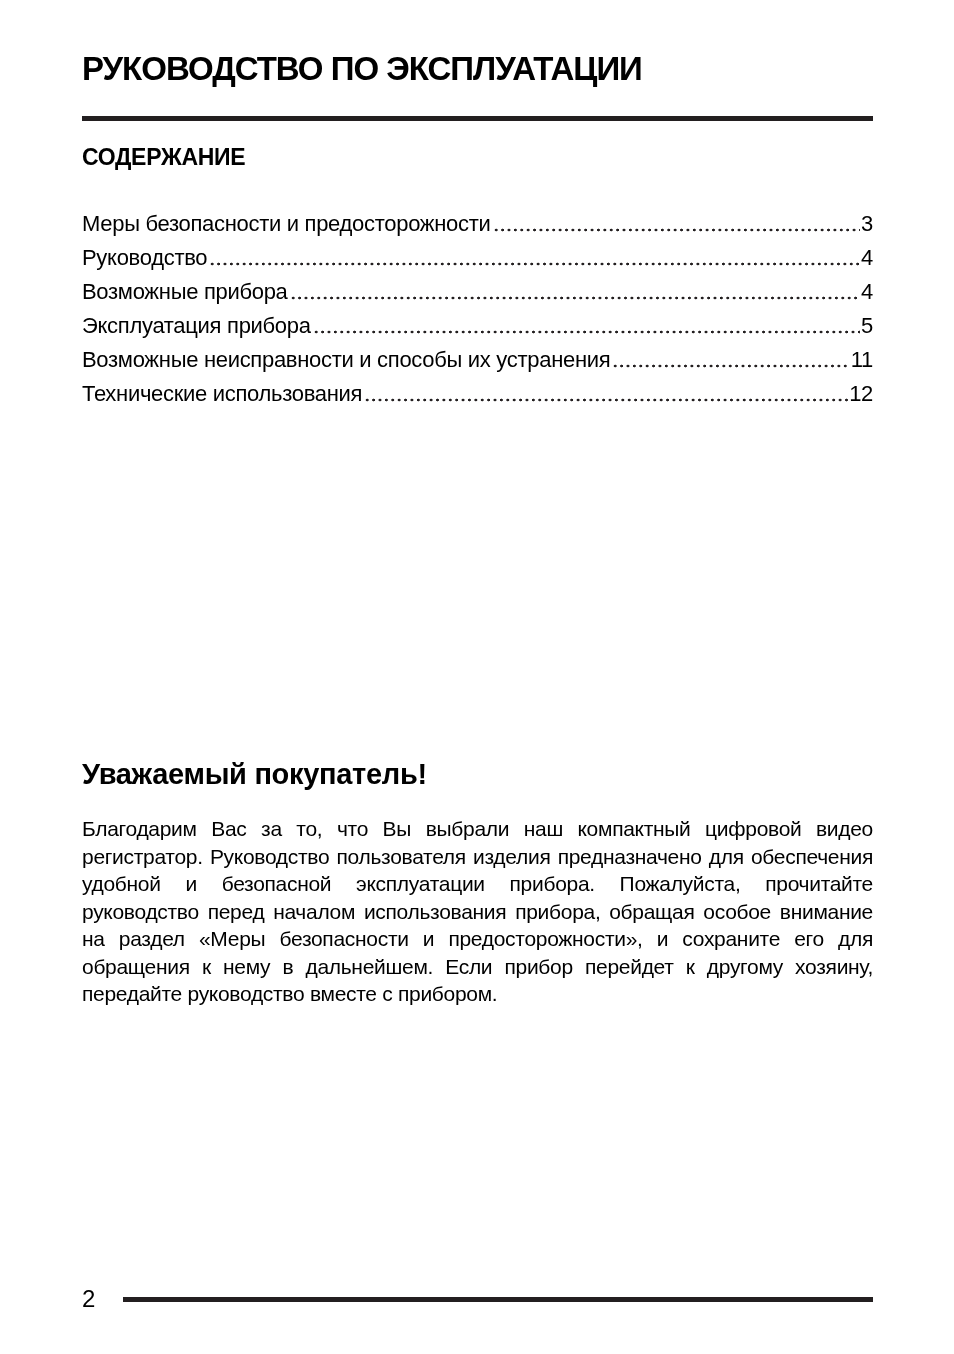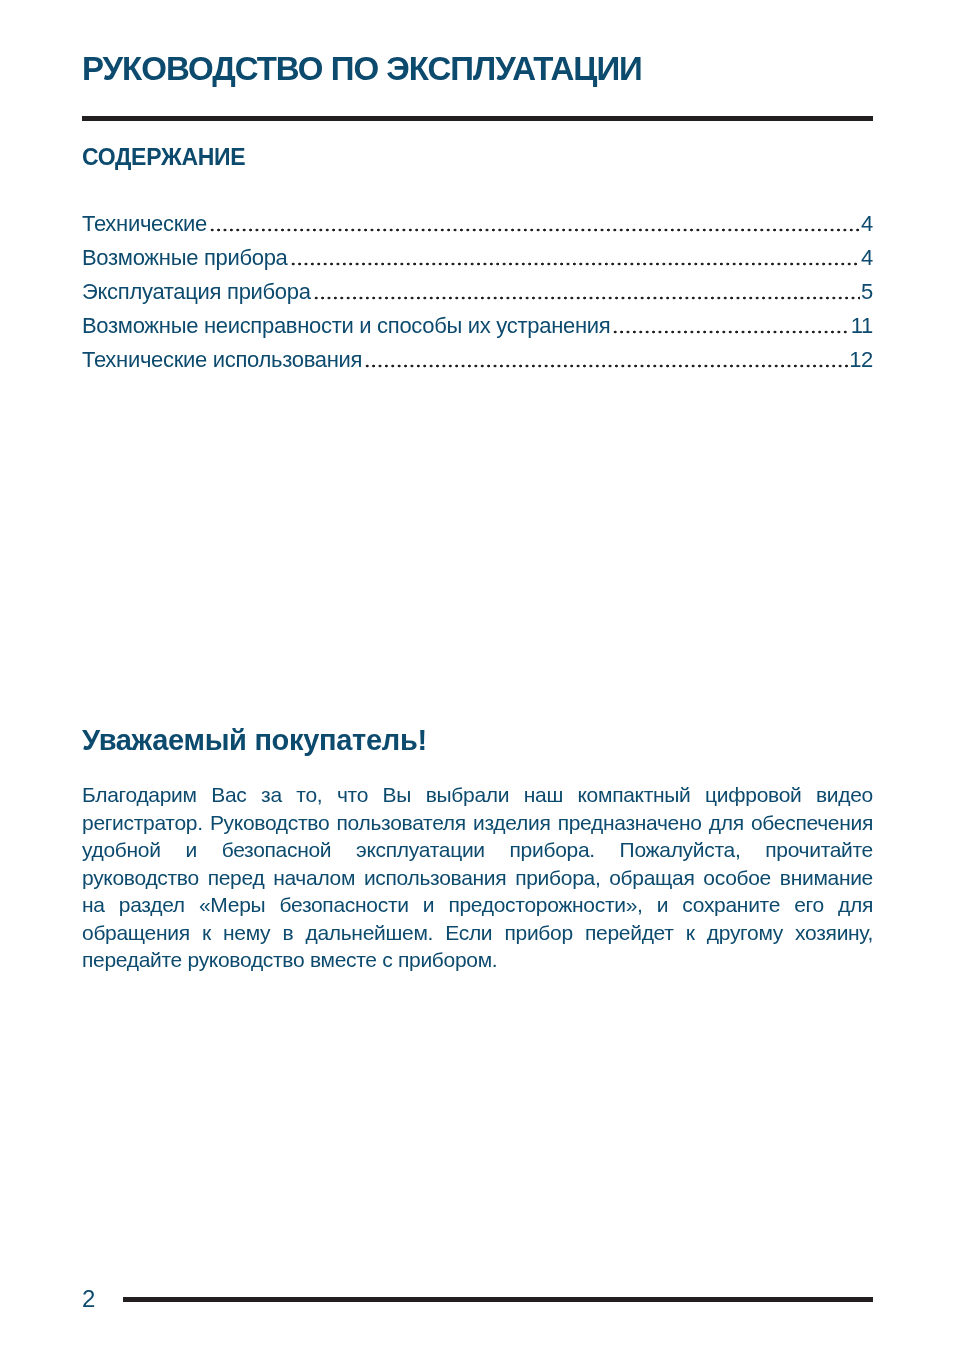--- a/index.html
+++ b/index.html
@@ -6,21 +6,21 @@
     margin: 0;
     padding: 0;
     background: #e8e8e8;
   }
   .page {
     position: relative;
     width: 954px;
     height: 1354px;
     margin: 0 auto;
     background: #ffffff;
-    color: #0c4a6e;
+    color: #000000;
     font-family: "Liberation Sans", sans-serif;
     letter-spacing: -0.3px;
     overflow: hidden;
   }
   .content {
     margin: 0 81px 0 82px;
   }
   
   .page-header {
     padding-top: 30px;
@@ -105,21 +105,26 @@
   <div class="content">
 
     <header class="page-header">
       <h1 class="page-title">РУКОВОДСТВО ПО ЭКСПЛУАТАЦИИ</h1>
     </header>
 
     <h2 class="contents-heading">СОДЕРЖАНИЕ</h2>
 
     <nav class="toc">
       <div class="toc-row">
-        <span class="toc-title">Технические</span>
+        <span class="toc-title">Меры безопасности и предосторожности</span>
+        <span class="toc-leader"></span>
+        <span class="toc-page">3</span>
+      </div>
+      <div class="toc-row">
+        <span class="toc-title">Руководство</span>
         <span class="toc-leader"></span>
         <span class="toc-page">4</span>
       </div>
       <div class="toc-row">
         <span class="toc-title">Возможные прибора</span>
         <span class="toc-leader"></span>
         <span class="toc-page">4</span>
       </div>
       <div class="toc-row">
         <span class="toc-title">Эксплуатация прибора</span>

